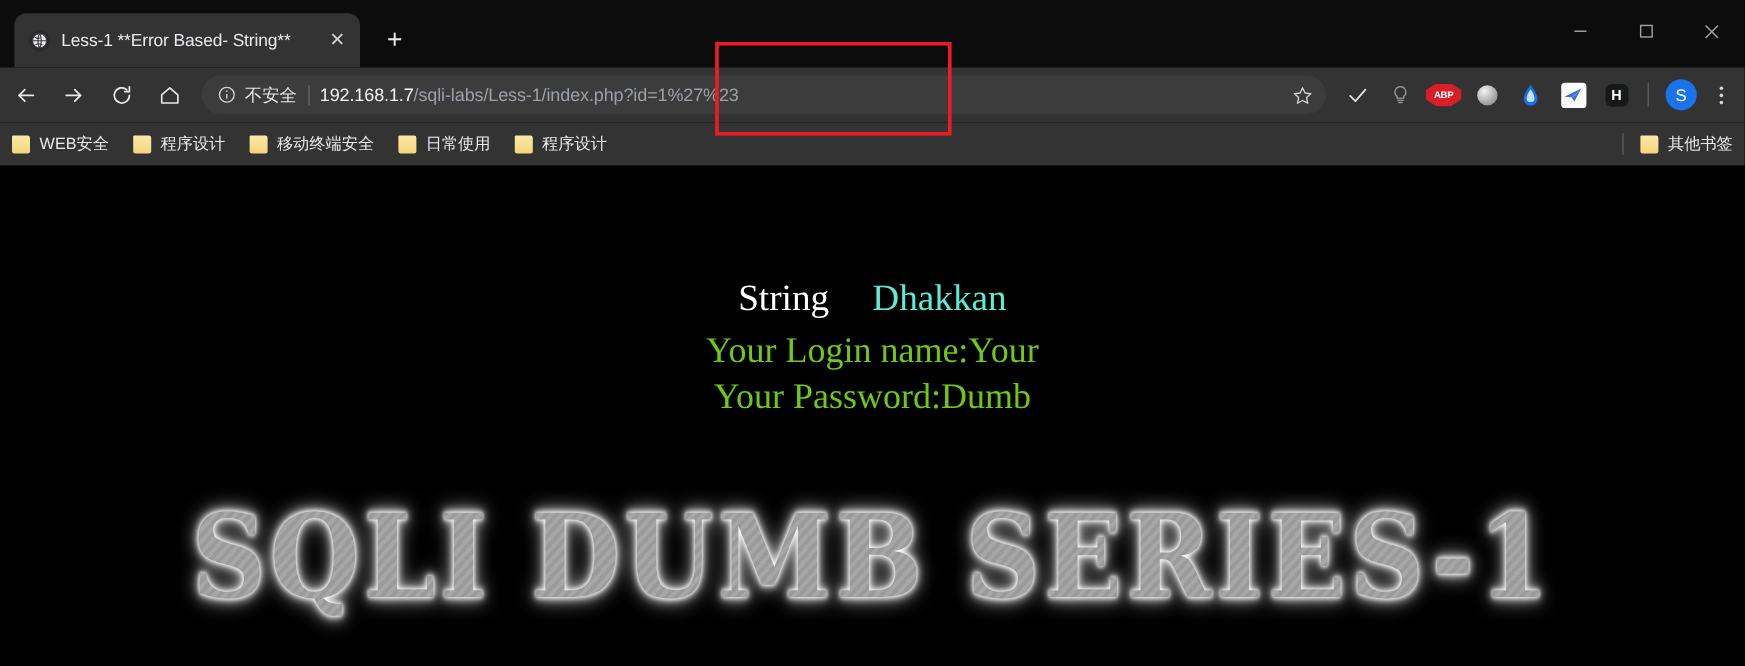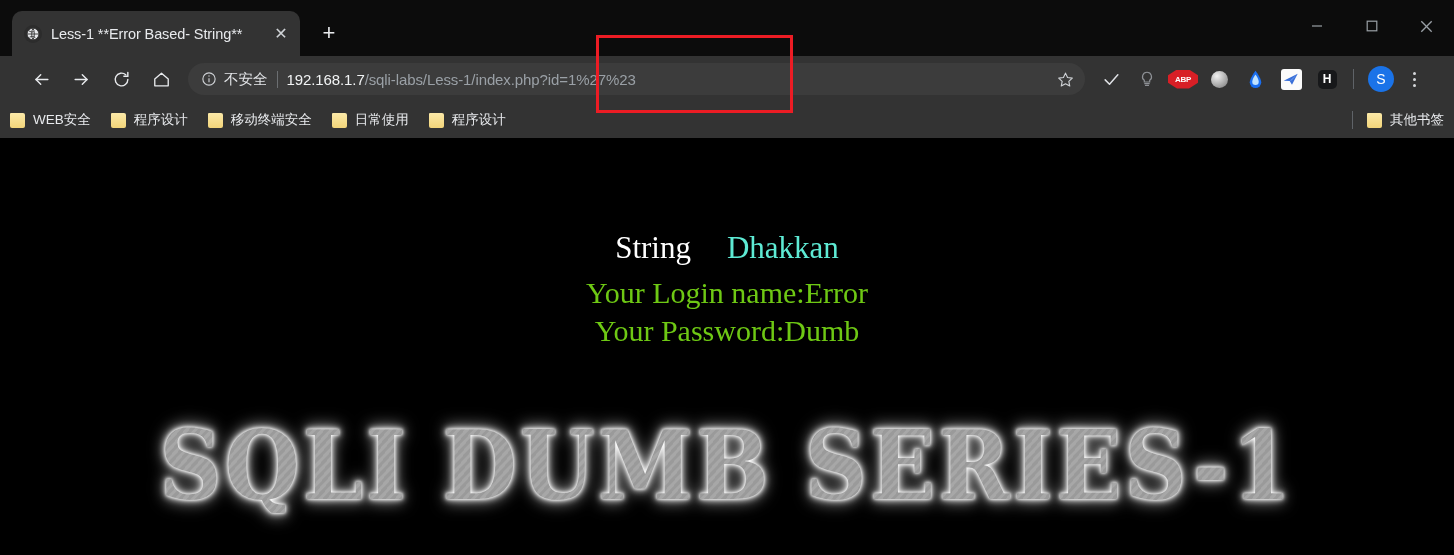--- a/index.html
+++ b/index.html
@@ -50,21 +50,21 @@
     display: flex; align-items: center;
   }
   .wc {
     width: 55px; height: 44px; display: flex; align-items: center;
     justify-content: center; color: #9aa0a6;
   }
 
   
   .toolbar {
     height: 46px; background: #333333;
-    display: flex; align-items: center; padding: 0 24px;
+    display: flex; align-items: center; padding: 0 4px;
   }
   .navbtn {
     width: 34px; height: 34px; flex: 0 0 auto; margin-right: 6px;
     display: flex; align-items: center; justify-content: center;
     color: #e8eaed;
   }
   .omnibox {
     flex: 1 1 auto; height: 32px; background: #3c3c3c;
     border-radius: 16px; display: flex; align-items: center;
     padding: 0 6px 0 12px; margin: 0 8px 0 4px; min-width: 0;
@@ -318,21 +318,21 @@
   </div>
 
   <div class="annotation"></div>
 
   <div class="page">
 
     <div class="welcome-line">
       <span class="welcome-word">String</span><span class="welcome-name">Dhakkan</span>
     </div>
 
-    <div class="login-line">Your Login name:Error</div>
+    <div class="login-line">Your Login name:Your</div>
 
     <div class="pass-line">Your Password:Dumb</div>
 
     <div class="banner-wrap">
       <div class="banner">SQLI DUMB SERIES-1</div>
     </div>
   </div>
 
 </div>
 

